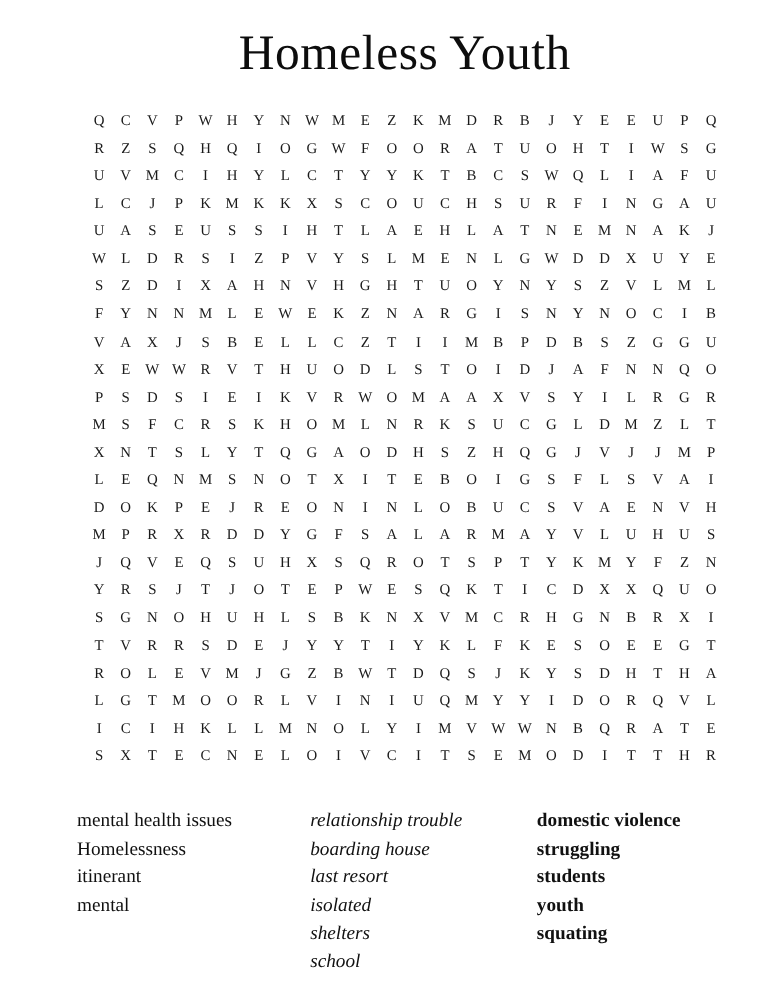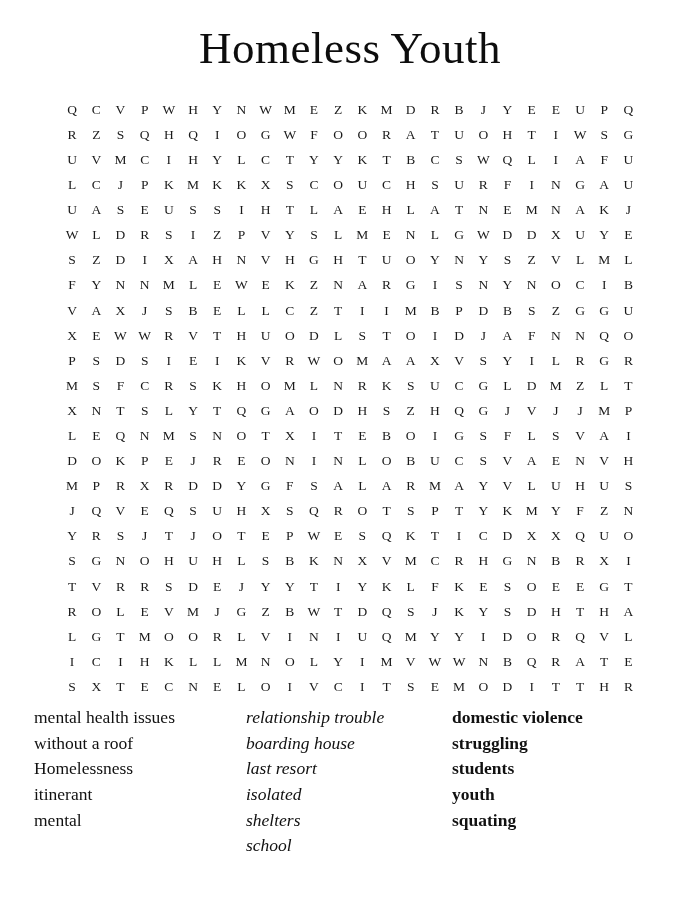--- a/index.html
+++ b/index.html
@@ -13,20 +13,21 @@
     font-family: "Liberation Serif", "DejaVu Serif", serif;
     color: #111111;
     position: relative;
     overflow: hidden;
   }
   .page {
     width: 700px;
     height: 906px;
     position: relative;
     box-sizing: border-box;
+    padding-left: 36px;
   }
   #puzzle-title {
     text-align: center;
     font-size: 45px;
     font-weight: 400;
     letter-spacing: 0.5px;
     margin: 0;
     padding-top: 26px;
     line-height: 1.0;
     color: #0d0d0d;
@@ -48,21 +49,21 @@
   .grid-cell {
     width: 24.2px;
     min-width: 24.2px;
     text-align: center;
     font-size: 13.5px;
     line-height: 1;
     color: #1a1a1a;
     font-family: "Liberation Serif", "DejaVu Serif", serif;
   }
   #word-list {
-    margin-top: 6px;
+    margin-top: 34px;
     margin-left: 34px;
     width: 620px;
     display: flex;
     flex-direction: row;
     align-items: flex-start;
   }
   .word-column {
     display: flex;
     flex-direction: column;
   }
@@ -707,21 +708,20 @@
         <span class="grid-cell">T</span>
         <span class="grid-cell">T</span>
         <span class="grid-cell">H</span>
         <span class="grid-cell">R</span>
       </div>
     </div>
 
   <div id="word-list">
       <div class="word-column col-0">
         <div class="word-item">mental health issues</div>
-        <div class="word-item">without a roof</div>
         <div class="word-item">Homelessness</div>
         <div class="word-item">itinerant</div>
         <div class="word-item">mental</div>
       </div>
       <div class="word-column col-1">
         <div class="word-item">relationship trouble</div>
         <div class="word-item">boarding house</div>
         <div class="word-item">last resort</div>
         <div class="word-item">isolated</div>
         <div class="word-item">shelters</div>

